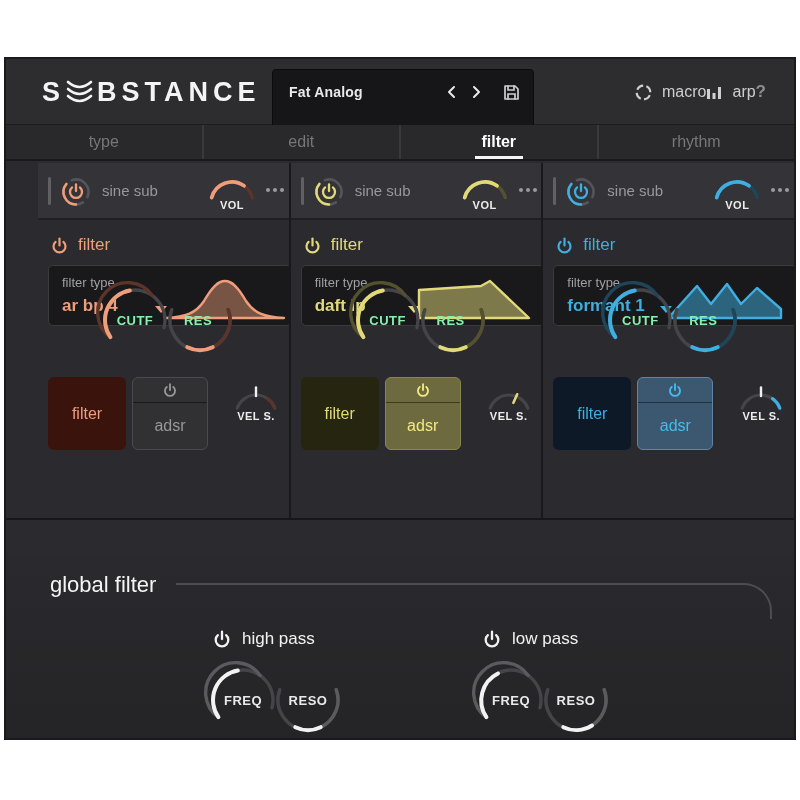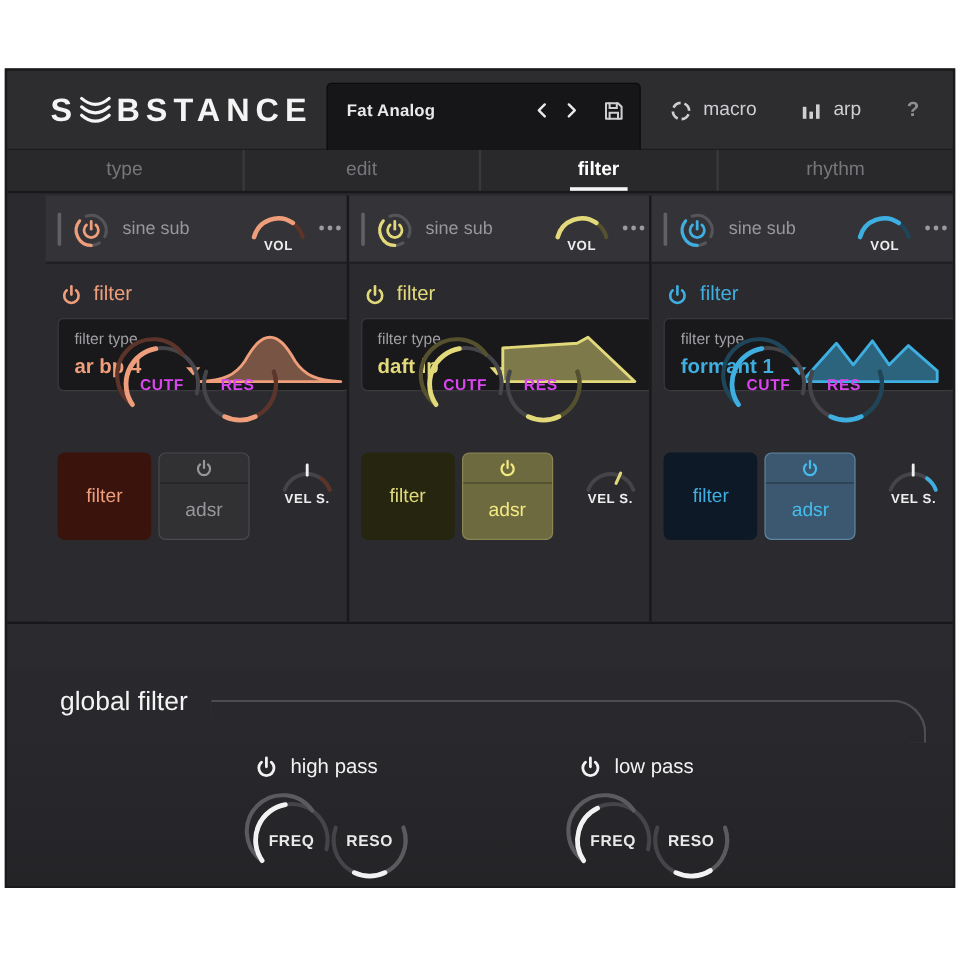--- a/index.html
+++ b/index.html
@@ -10,21 +10,21 @@
   }
   
   .hdr { position:absolute; left:0; top:0; width:100%; height:66px; background:#2D2C2F; border-bottom:1px solid #1D1C1F; }
   .logo { position:absolute; left:36px; top:15px; height:36px; display:flex; align-items:center; color:#F4F4F4;
           font-size:27px; font-weight:bold; letter-spacing:5px; }
   .logo svg { margin:0 4px 0 1px; }
   .preset { position:absolute; left:266px; top:10px; width:262px; height:62px; background:#161517;
             border:1px solid #0B0A0C; border-radius:4px; box-shadow:0 1px 0 rgba(255,255,255,0.05); }
   .preset-name { position:absolute; left:16px; top:14px; font-size:14px; font-weight:bold; color:#E9E9EB; letter-spacing:0.2px; }
   .nav-btn { position:absolute; top:12px; width:20px; height:20px; display:flex; align-items:center; justify-content:center; }
-  .hdr-right { position:absolute; right:28px; top:0; height:66px; display:flex; align-items:center; gap:38px; }
+  .hdr-right { position:absolute; right:28px; top:0; height:66px; display:flex; align-items:center; }
   .hdr-item { display:flex; align-items:center; gap:9px; color:#CECDD1; font-size:16px; }
   .help { color:#8F8E92; font-size:17px; font-weight:bold; }
   
   .tabs { position:absolute; left:0; top:66px; width:100%; height:36px; background:#29282B; display:flex; border-bottom:2px solid #19181B; }
   .tab { flex:1; position:relative; display:flex; align-items:center; justify-content:center;
          color:#77767A; font-size:16px; }
   .tab + .tab { border-left:2px solid #39383C; }
   .tab.active { color:#FFFFFF; font-weight:bold; }
   .tab.active .tab-underline { position:absolute; bottom:0; left:50%; transform:translateX(-50%);
          width:48px; height:3px; background:#F5F5F5; }
@@ -45,21 +45,21 @@
   .filter-row span { font-size:17px; color:var(--accent); }
   .fbox { position:absolute; left:10px; top:102px; width:244px; height:61px; background:#19181A;
           border:1px solid #3A393C; border-radius:5px; }
   .ft-label { position:absolute; left:13px; top:9px; font-size:13px; color:#A09FA3; }
   .ft-value { position:absolute; left:13px; top:30px; font-size:17px; font-weight:bold; color:var(--accent); }
   .caret { position:absolute; left:106px; top:40px; width:0; height:0;
            border-left:6px solid transparent; border-right:6px solid transparent; border-top:7px solid var(--accent); }
   .shape { position:absolute; right:5px; bottom:5px; }
   .knob-pair { position:absolute; left:47px; top:107px; }
   .knob-label { position:absolute; width:64px; text-align:center; font-size:13px; font-weight:bold;
-                color:#d946ef; letter-spacing:0.5px; }
+                color:#86efac; letter-spacing:0.5px; }
   .kl-cutf { left:65px; top:150px; }
   .kl-res  { left:128px; top:150px; }
   .filter-btn { position:absolute; left:10px; top:214px; width:78px; height:73px; border-radius:6px;
                 background:var(--btn-bg); display:flex; align-items:center; justify-content:center;
                 color:var(--accent); font-size:16px; }
   .adsr-btn { position:absolute; left:94px; top:214px; width:76px; height:73px; border-radius:6px;
               background:var(--adsr-bg); border:1px solid var(--adsr-border); overflow:hidden; }
   .adsr-top { height:25px; display:flex; align-items:center; justify-content:center; border-bottom:1px solid rgba(0,0,0,0.45); }
   .adsr-text { height:46px; display:flex; align-items:center; justify-content:center; color:var(--adsr-fg); font-size:16px; }
   .vel-knob { position:absolute; left:190px; top:220px; }

